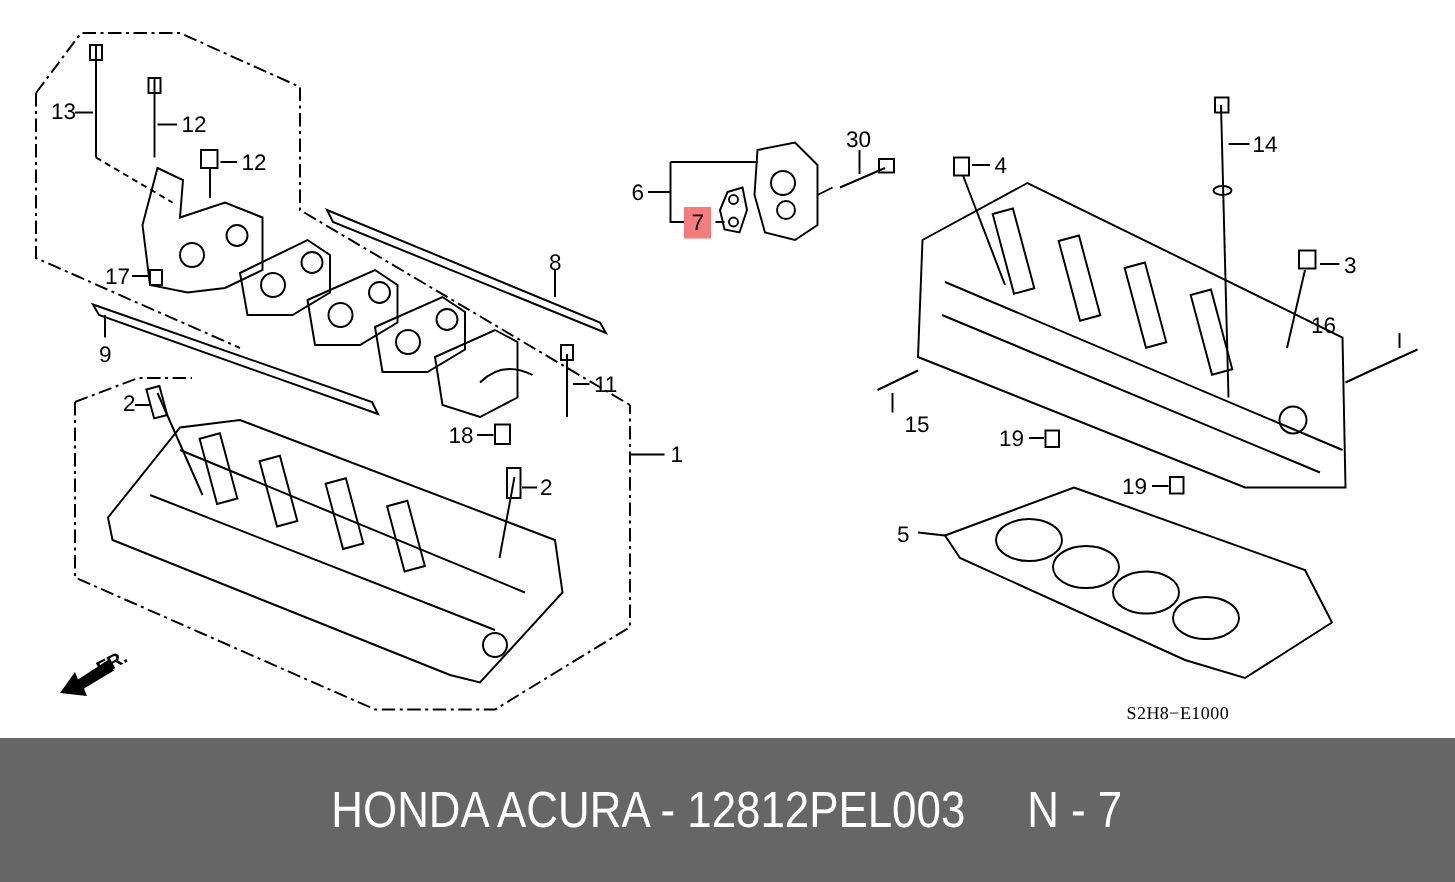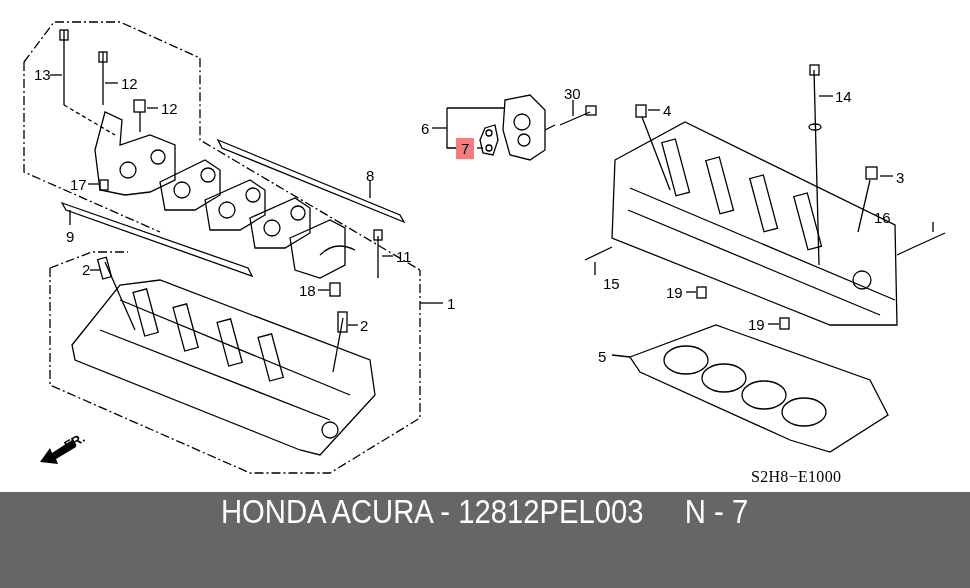--- a/index.html
+++ b/index.html
@@ -2,24 +2,24 @@
 <html><head>
 <meta charset="utf-8">
 <style>
   * { margin: 0; padding: 0; box-sizing: border-box; }
   html, body { width: 970px; height: 588px; background: #ffffff; overflow: hidden; }
   body { position: relative; font-family: "Liberation Sans", sans-serif; }
   #diagram { position: absolute; left: 0; top: 0; width: 970px; height: 492px; background: #fff; }
   #diagram svg { position: absolute; left: 0; top: 0; }
   .callout { position: absolute; font-family: "Liberation Sans", sans-serif; font-size: 15px; color: #000; line-height: 1; }
   .callout.highlight { background: #f47c7c; padding: 3px 5px; color: #000; }
-  .ref-code { position: absolute; font-family: "Liberation Serif", serif; font-size: 16px; color: #000; letter-spacing: 0.3px; }
+  .ref-code { position: absolute; font-family: "Liberation Serif", serif; font-size: 12px; color: #000; letter-spacing: 0.3px; }
   .fr-label { position: absolute; font-family: "Liberation Sans", sans-serif; font-weight: bold; font-size: 13px; color: #000; transform: rotate(-28deg); }
   .watermark { position: absolute; left: 175px; top: 340px; font-family: "Liberation Sans", sans-serif; font-size: 150px; color: transparent; -webkit-text-stroke: 1.2px #c9c9c9; letter-spacing: 2px; line-height: 1; pointer-events: none; }
-  #footer { position: absolute; left: 0; top: 492px; width: 970px; height: 96px; background: #666666; display: flex; justify-content: center; }
+  #footer { position: absolute; left: 0; top: 492px; width: 970px; height: 96px; background: #666666; display: flex; align-items: center; justify-content: center; }
   #footer .title { color: #ffffff; font-family: "Liberation Sans", sans-serif; font-size: 34px; letter-spacing: 0; transform: scaleX(0.86); white-space: pre; }
   #footer .gap { display: inline-block; width: 48px; }
 </style>
 </head>
 <body>
 
 <div id="diagram">
   <svg width="970" height="492" viewBox="0 0 970 492">
     <g fill="none" stroke="#000" stroke-width="1.3">
 

